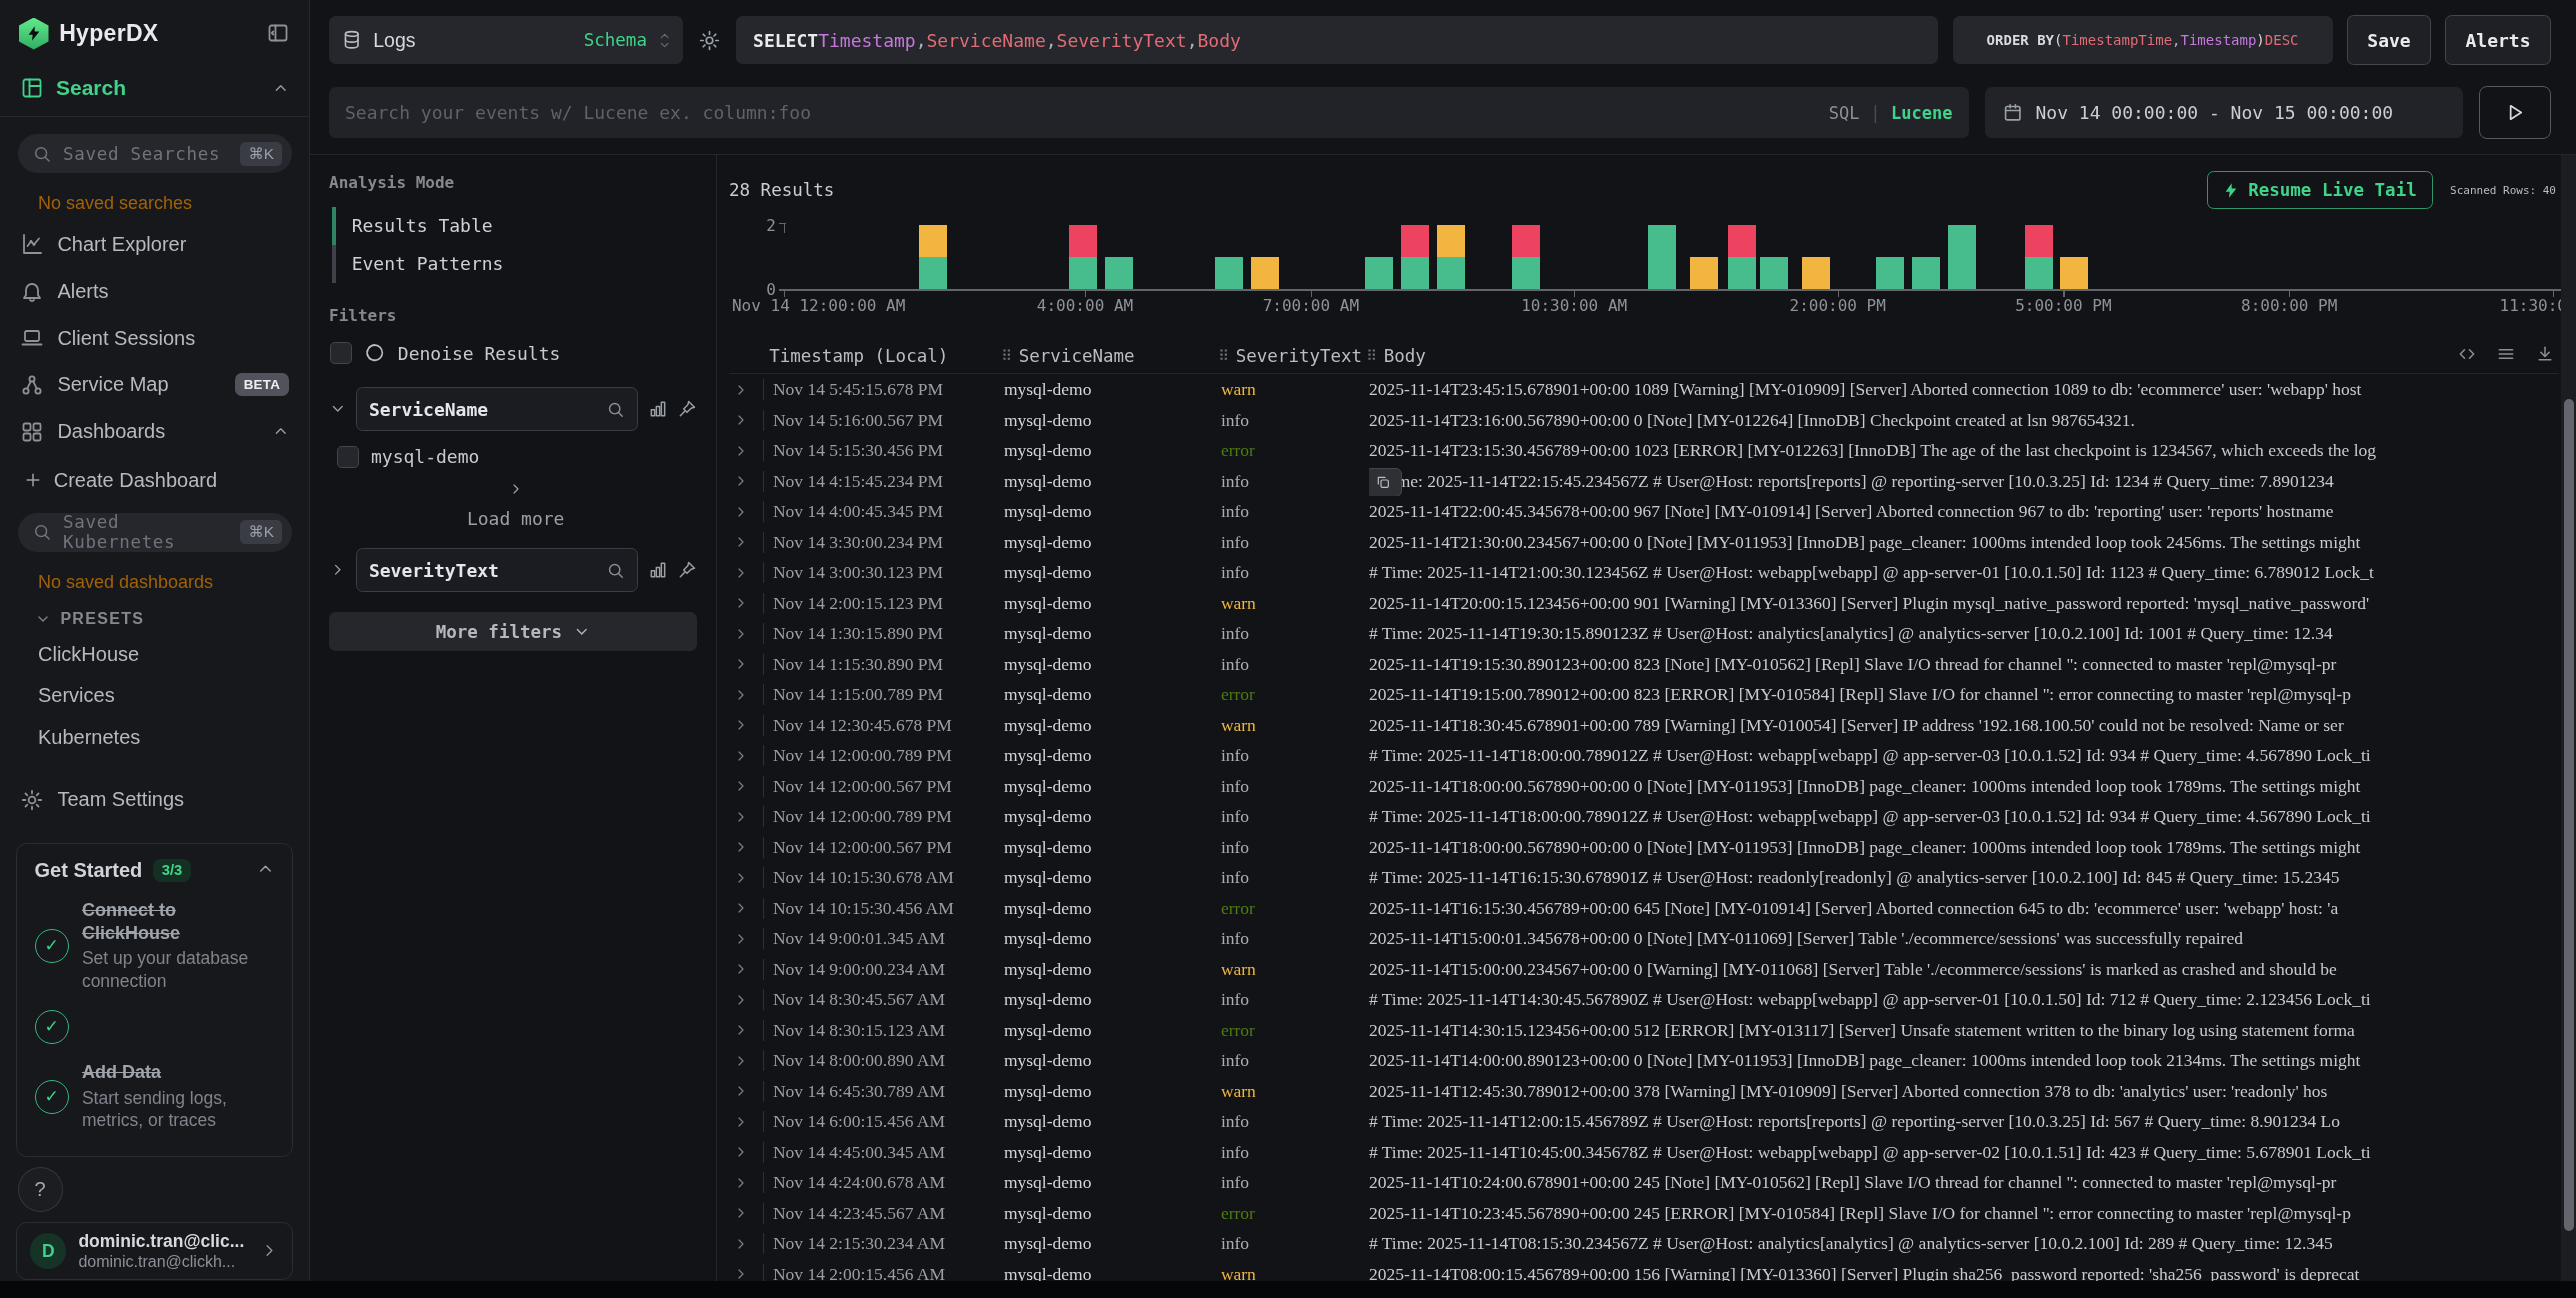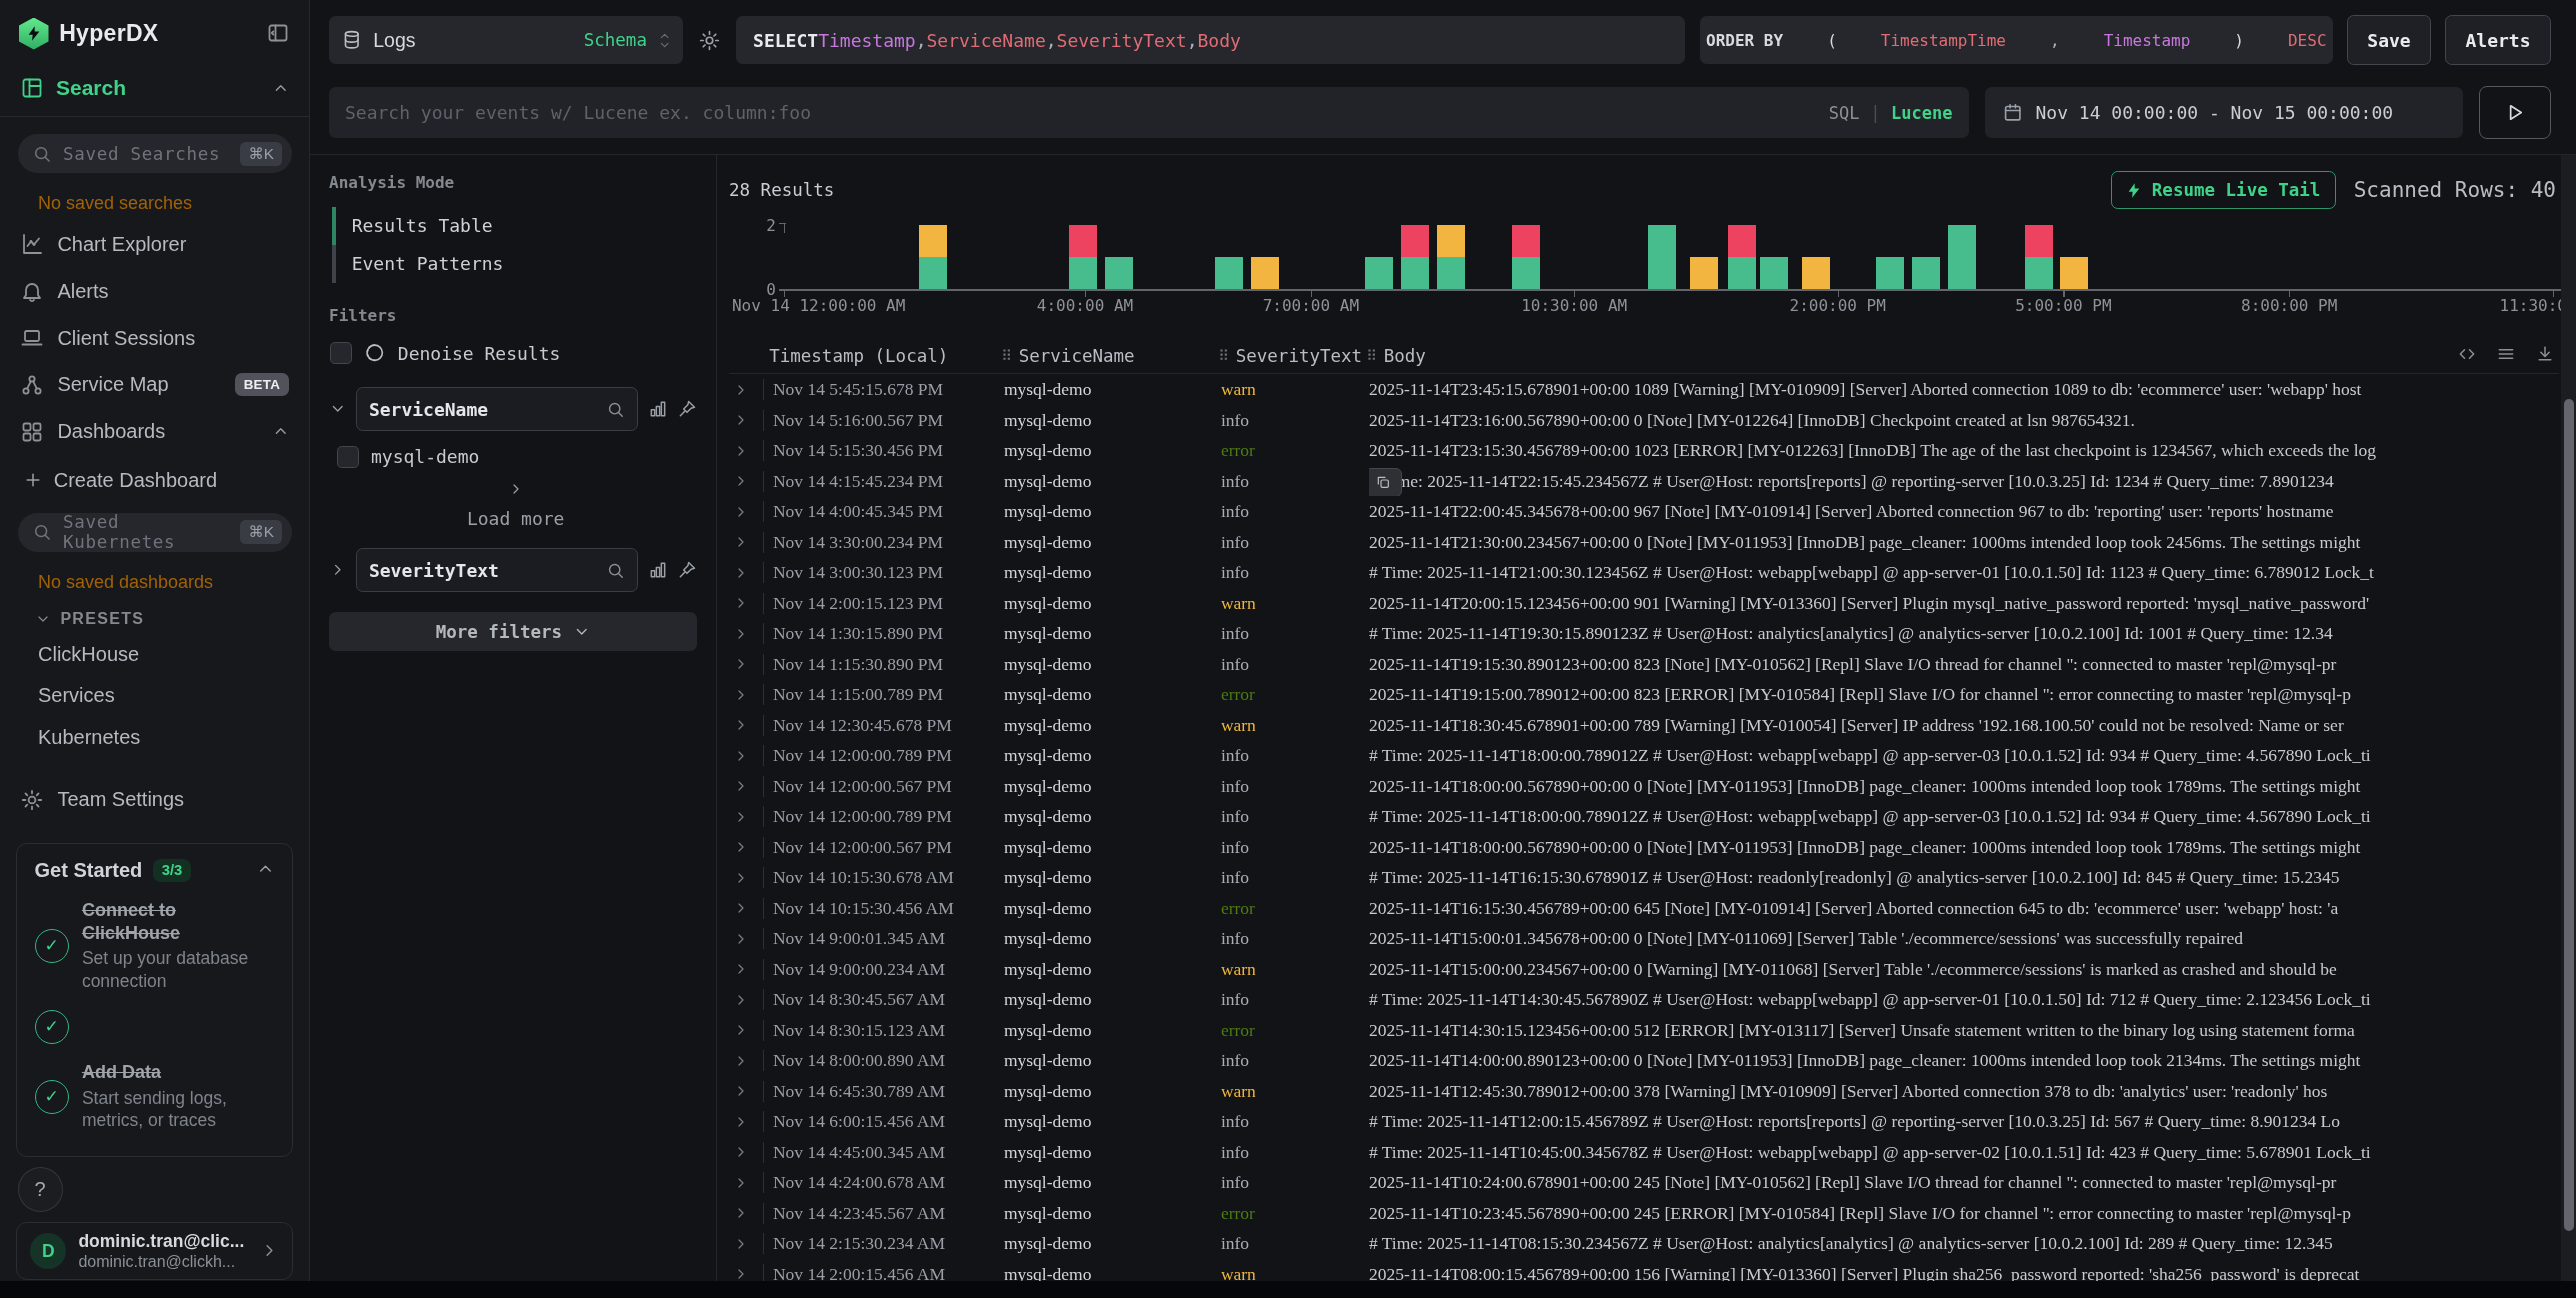--- a/index.html
+++ b/index.html
@@ -67,21 +67,21 @@
   .row2{display:flex;align-items:center;gap:16px;padding:12px 25.5px 10.7px 19px;height:62px;}
   .select-box{width:330px;min-width:330px;background:#26272c;border-radius:6.7px;height:48px;
               display:flex;align-items:center;gap:10.7px;padding:0 12px;}
   .select-box .src{font-size:19.5px;color:#d6d9de;flex:1;}
   .select-box .schema{font-family:"DejaVu Sans Mono",monospace;font-size:17.5px;color:#3fd389;}
   .updown{display:flex;flex-direction:column;gap:1.3px;color:#6c7077;}
   .gear-btn{color:#9aa0a8;display:flex;}
   .sql-box{flex:1;background:#26272c;border-radius:6.7px;height:48px;display:flex;align-items:center;
            padding:0 17.5px;font-family:"DejaVu Sans Mono",monospace;font-size:18px;min-width:0;overflow:hidden;white-space:nowrap;}
   .order-box{background:#26272c;border-radius:6.7px;height:48px;display:flex;align-items:center;
-             padding:0 6px;font-family:"DejaVu Sans Mono",monospace;font-size:16px;white-space:nowrap;gap:44px;}
+             padding:0 34px;font-family:"DejaVu Sans Mono",monospace;font-size:14px;white-space:nowrap;}
   .tb-btn{height:48px;background:#1f2025;border:1.3px solid #43464e;border-radius:6.7px;
           font-family:"DejaVu Sans Mono",monospace;font-weight:700;font-size:18px;color:#e8eaee;
           display:flex;align-items:center;justify-content:center;padding:0 19px;}
   .search-input{flex:1;background:#222328;border-radius:6.7px;height:51px;display:flex;align-items:center;
                 padding:0 16px;font-family:"DejaVu Sans Mono",monospace;font-size:18px;color:#5d626b;min-width:0;}
   .lang-toggle{margin-left:auto;display:flex;gap:10.7px;font-size:17px;align-items:center;}
   .lang-sql{color:#8b9097;} .lang-sep{color:#4a4d54;} .lang-lucene{color:#3fd389;font-weight:700;}
   .date-box{width:443px;min-width:443px;background:#222328;border-radius:6.7px;height:51px;display:flex;
             align-items:center;gap:12px;padding:0 17.5px;font-family:"DejaVu Sans Mono",monospace;
             font-size:18px;color:#c9cdd4;}
@@ -116,21 +116,21 @@
                 justify-content:center;gap:10.7px;font-family:"DejaVu Sans Mono",monospace;font-weight:700;
                 font-size:17.5px;color:#b4b9c0;margin-top:20px;}
 
   
   .results{flex:1;display:flex;flex-direction:column;padding-left:12px;position:relative;min-width:0;}
   .res-head{display:flex;align-items:center;margin:16px 20px 0 0;height:38px;}
   .res-count{font-family:"DejaVu Sans Mono",monospace;font-size:17.5px;color:#c9cdd4;}
   .live-btn{margin-left:auto;height:36px;border:1.3px solid #2f9668;border-radius:6.7px;display:flex;
             align-items:center;gap:9.4px;padding:0 14.8px;color:#3fd389;
             font-family:"DejaVu Sans Mono",monospace;font-weight:700;font-size:17.5px;background:transparent;}
-  .scanned{font-family:"DejaVu Sans Mono",monospace;font-size:21px;color:#b9bdc4;margin-left:17.5px;white-space:nowrap;}
+  .scanned{font-family:"DejaVu Sans Mono",monospace;font-size:11px;color:#b9bdc4;margin-left:17.5px;white-space:nowrap;}
   .chart-wrap{position:relative;height:102px;margin:8px 0 19px 0;}
   .yl{position:absolute;font-family:"DejaVu Sans Mono",monospace;font-size:16px;color:#8d9198;right:calc(100% - 47px);}
   .axis-line{position:absolute;left:55px;right:0;top:72px;height:1.3px;background:#62656b;}
   .axis-corner{position:absolute;left:55px;top:5.4px;width:1.3px;height:10.7px;background:#62656b;}
   .axis-corner-h{position:absolute;left:50px;top:5.4px;width:6.7px;height:1.3px;background:#62656b;}
   .axis-corner-h0{position:absolute;left:50px;top:72px;width:6.7px;height:1.3px;background:#62656b;}
   .plot{position:absolute;left:55px;right:6.7px;top:0;bottom:29.5px;}
   .bar{position:absolute;bottom:1.3px;width:28px;display:flex;flex-direction:column-reverse;}
   .xlab{position:absolute;top:79px;transform:translateX(-50%);font-family:"DejaVu Sans Mono",monospace;
         font-size:16px;color:#8d9198;white-space:nowrap;}

